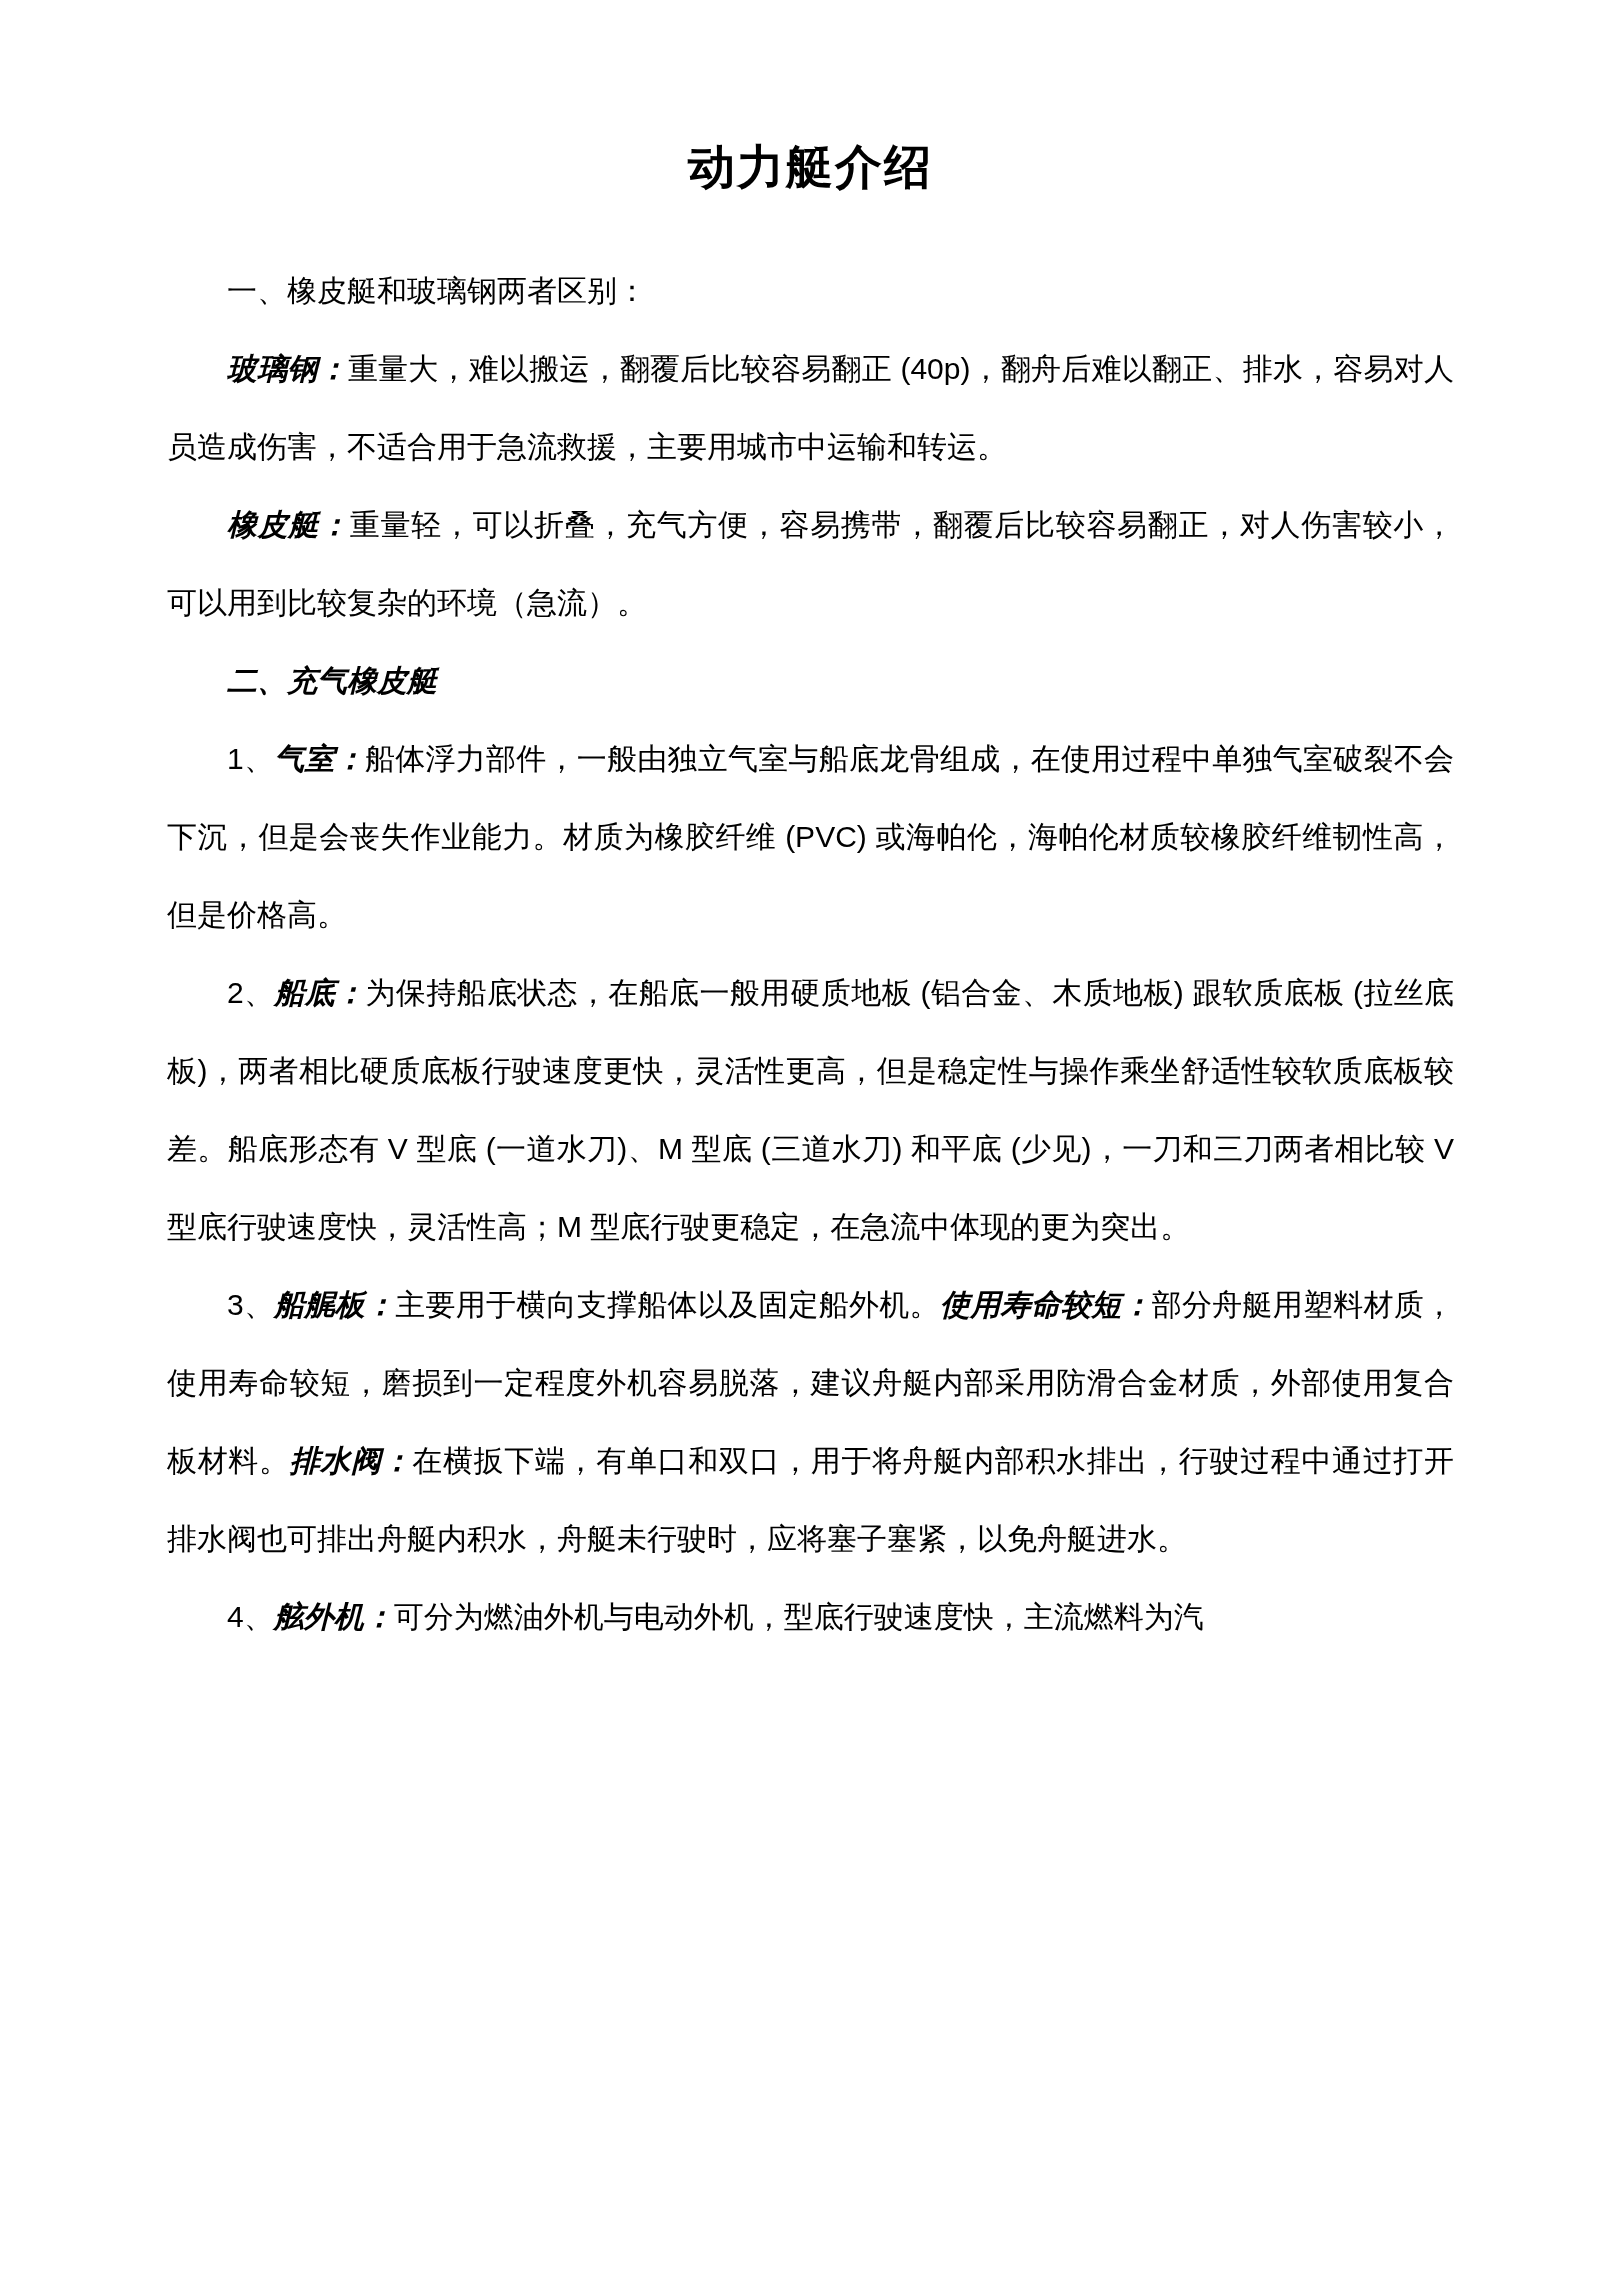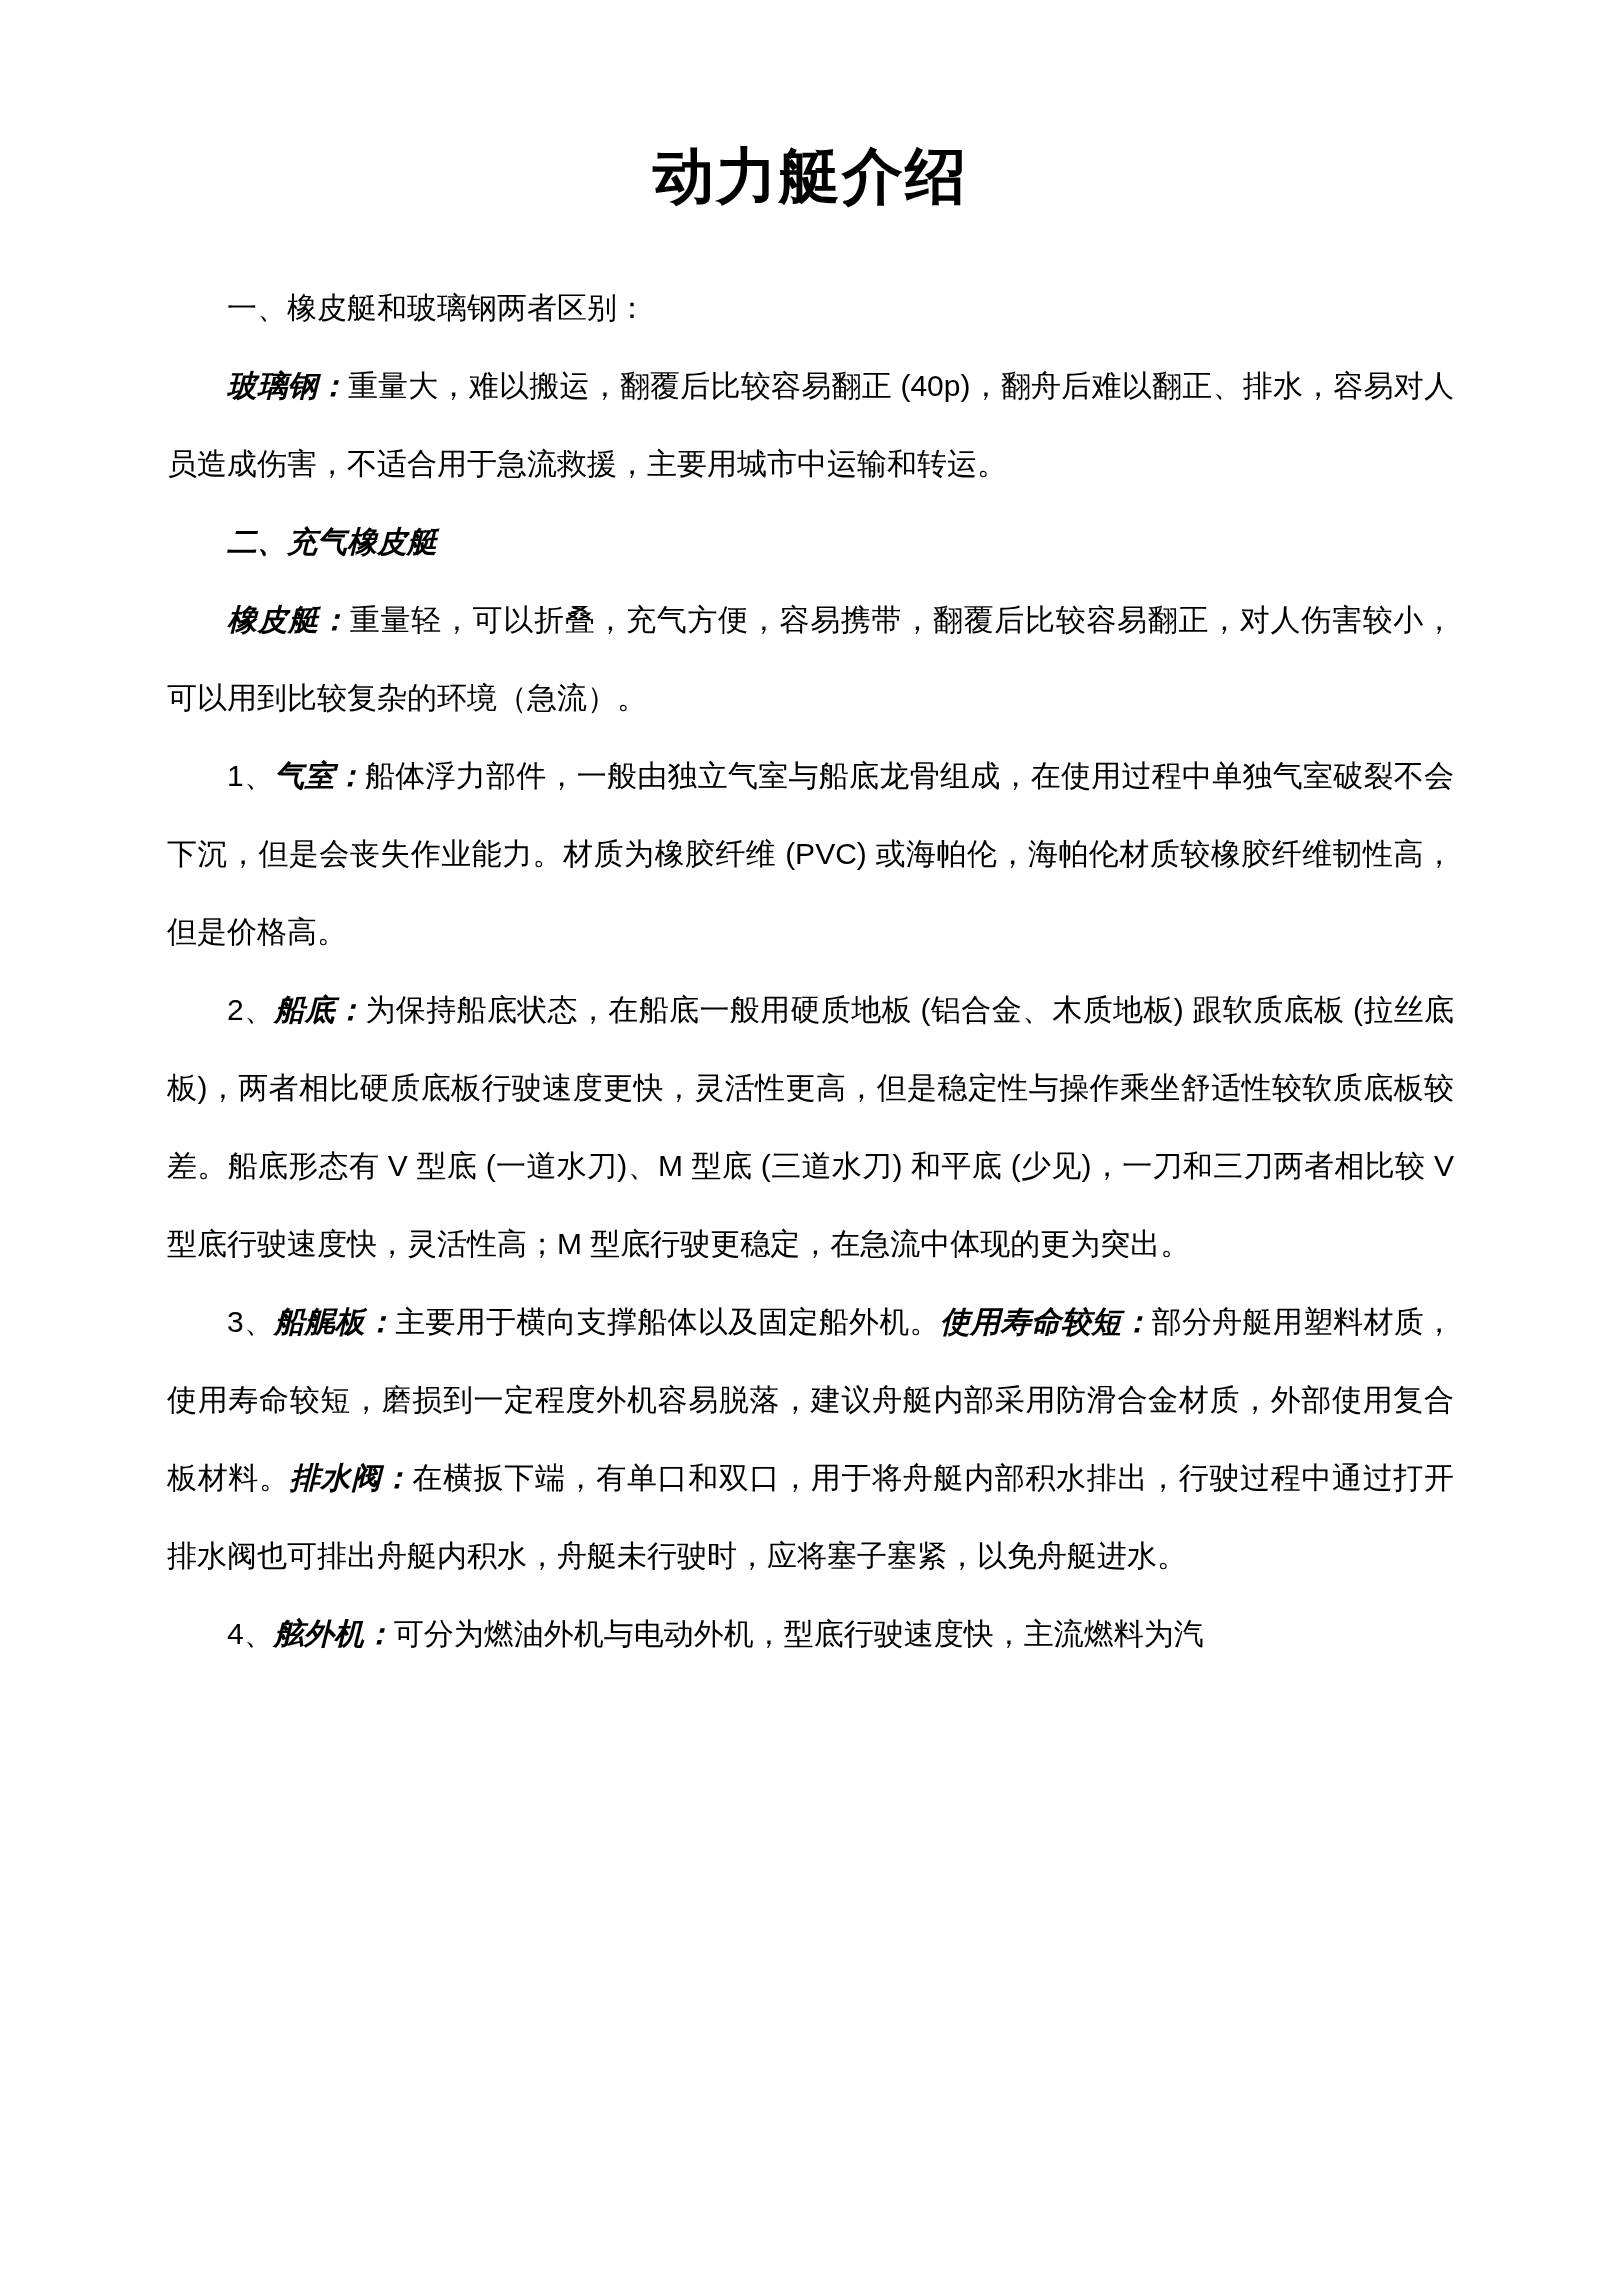--- a/index.html
+++ b/index.html
@@ -14,21 +14,21 @@
     box-sizing: border-box;
     background: #ffffff;
     color: #000000;
     padding: 98px 167px 0 167px;
     overflow: hidden;
     font-family: "Liberation Sans", "DejaVu Sans", sans-serif;
   }
   .doc-title {
     font-family: "DejaVu Serif", "Liberation Serif", serif;
     font-weight: 700;
-    font-size: 61px;
+    font-size: 47px;
     line-height: 1.2;
     text-align: center;
     margin: 41px 0 57px 0;
     letter-spacing: 2px;
   }
   .doc-body {
     font-size: 31px;
   }
   .para {
     margin: 0;
@@ -45,21 +45,21 @@
   }
 </style>
 </head>
 <body>
 
 <div class="page">
   <h1 class="doc-title">动力艇介绍</h1>
   <div class="doc-body">
       <p class="para"><span>一、橡皮艇和玻璃钢两者区别：</span></p>
       <p class="para"><span class="bold">玻璃钢：</span><span>重量大，难以搬运，翻覆后比较容易翻正 (40p)，翻舟后难以翻正、排水，容易对人员造成伤害，不适合用于急流救援，主要用城市中运输和转运。</span></p>
+      <p class="para"><span class="bold">橡皮艇：</span><span>重量轻，可以折叠，充气方便，容易携带，翻覆后比较容易翻正，对人伤害较小，可以用到比较复杂的环境（急流）。</span></p>
       <p class="para"><span class="bold">二、充气橡皮艇</span></p>
-      <p class="para"><span class="bold">橡皮艇：</span><span>重量轻，可以折叠，充气方便，容易携带，翻覆后比较容易翻正，对人伤害较小，可以用到比较复杂的环境（急流）。</span></p>
       <p class="para"><span>1、</span><span class="bold">气室：</span><span>船体浮力部件，一般由独立气室与船底龙骨组成，在使用过程中单独气室破裂不会下沉，但是会丧失作业能力。材质为橡胶纤维 (PVC) 或海帕伦，海帕伦材质较橡胶纤维韧性高，但是价格高。</span></p>
       <p class="para"><span>2、</span><span class="bold">船底：</span><span>为保持船底状态，在船底一般用硬质地板 (铝合金、木质地板) 跟软质底板 (拉丝底板)，两者相比硬质底板行驶速度更快，灵活性更高，但是稳定性与操作乘坐舒适性较软质底板较差。船底形态有 V 型底 (一道水刀)、M 型底 (三道水刀) 和平底 (少见)，一刀和三刀两者相比较 V 型底行驶速度快，灵活性高；M 型底行驶更稳定，在急流中体现的更为突出。</span></p>
       <p class="para"><span>3、</span><span class="bold">船艉板：</span><span>主要用于横向支撑船体以及固定船外机。</span><span class="bold">使用寿命较短：</span><span>部分舟艇用塑料材质，使用寿命较短，磨损到一定程度外机容易脱落，建议舟艇内部采用防滑合金材质，外部使用复合板材料。</span><span class="bold">排水阀：</span><span>在横扳下端，有单口和双口，用于将舟艇内部积水排出，行驶过程中通过打开排水阀也可排出舟艇内积水，舟艇未行驶时，应将塞子塞紧，以免舟艇进水。</span></p>
       <p class="para"><span>4、</span><span class="bold">舷外机：</span><span>可分为燃油外机与电动外机，型底行驶速度快，主流燃料为汽</span></p>
     </div>
 </div>
 
 
 </body></html>

